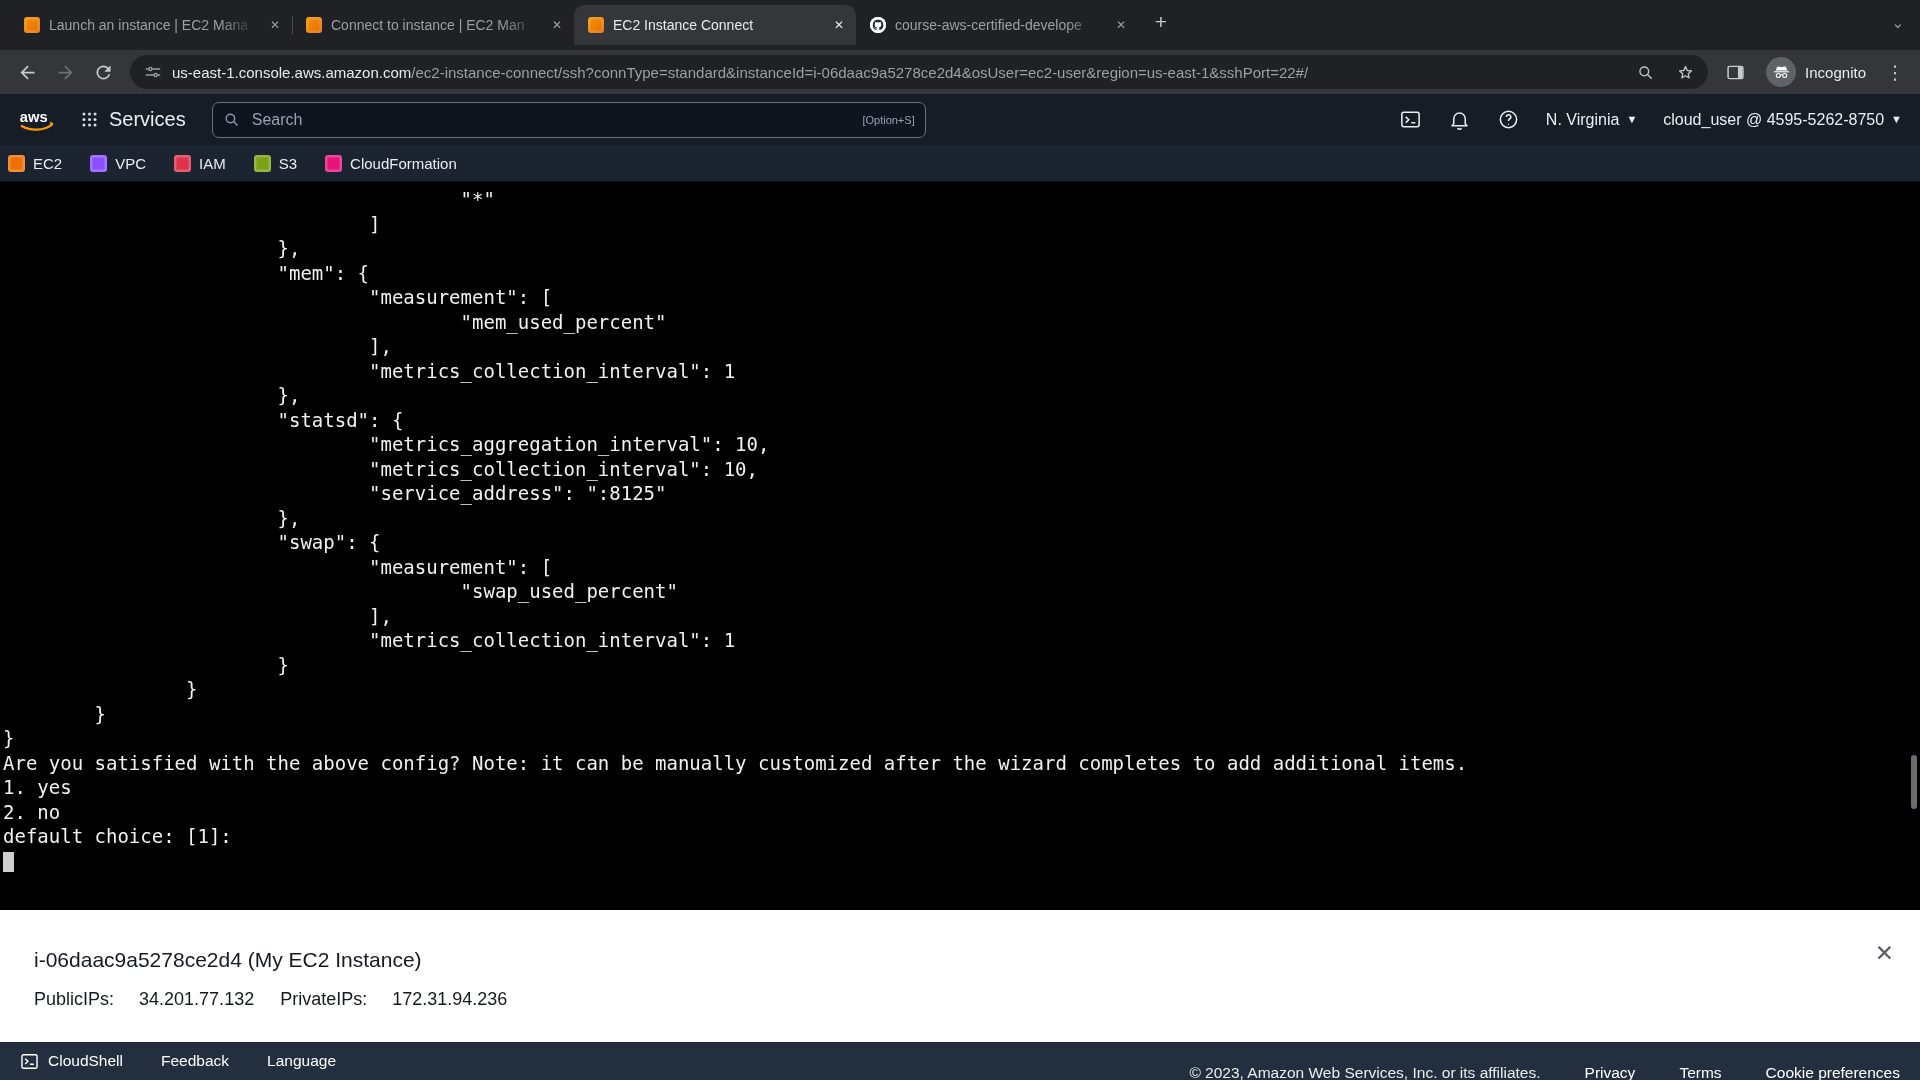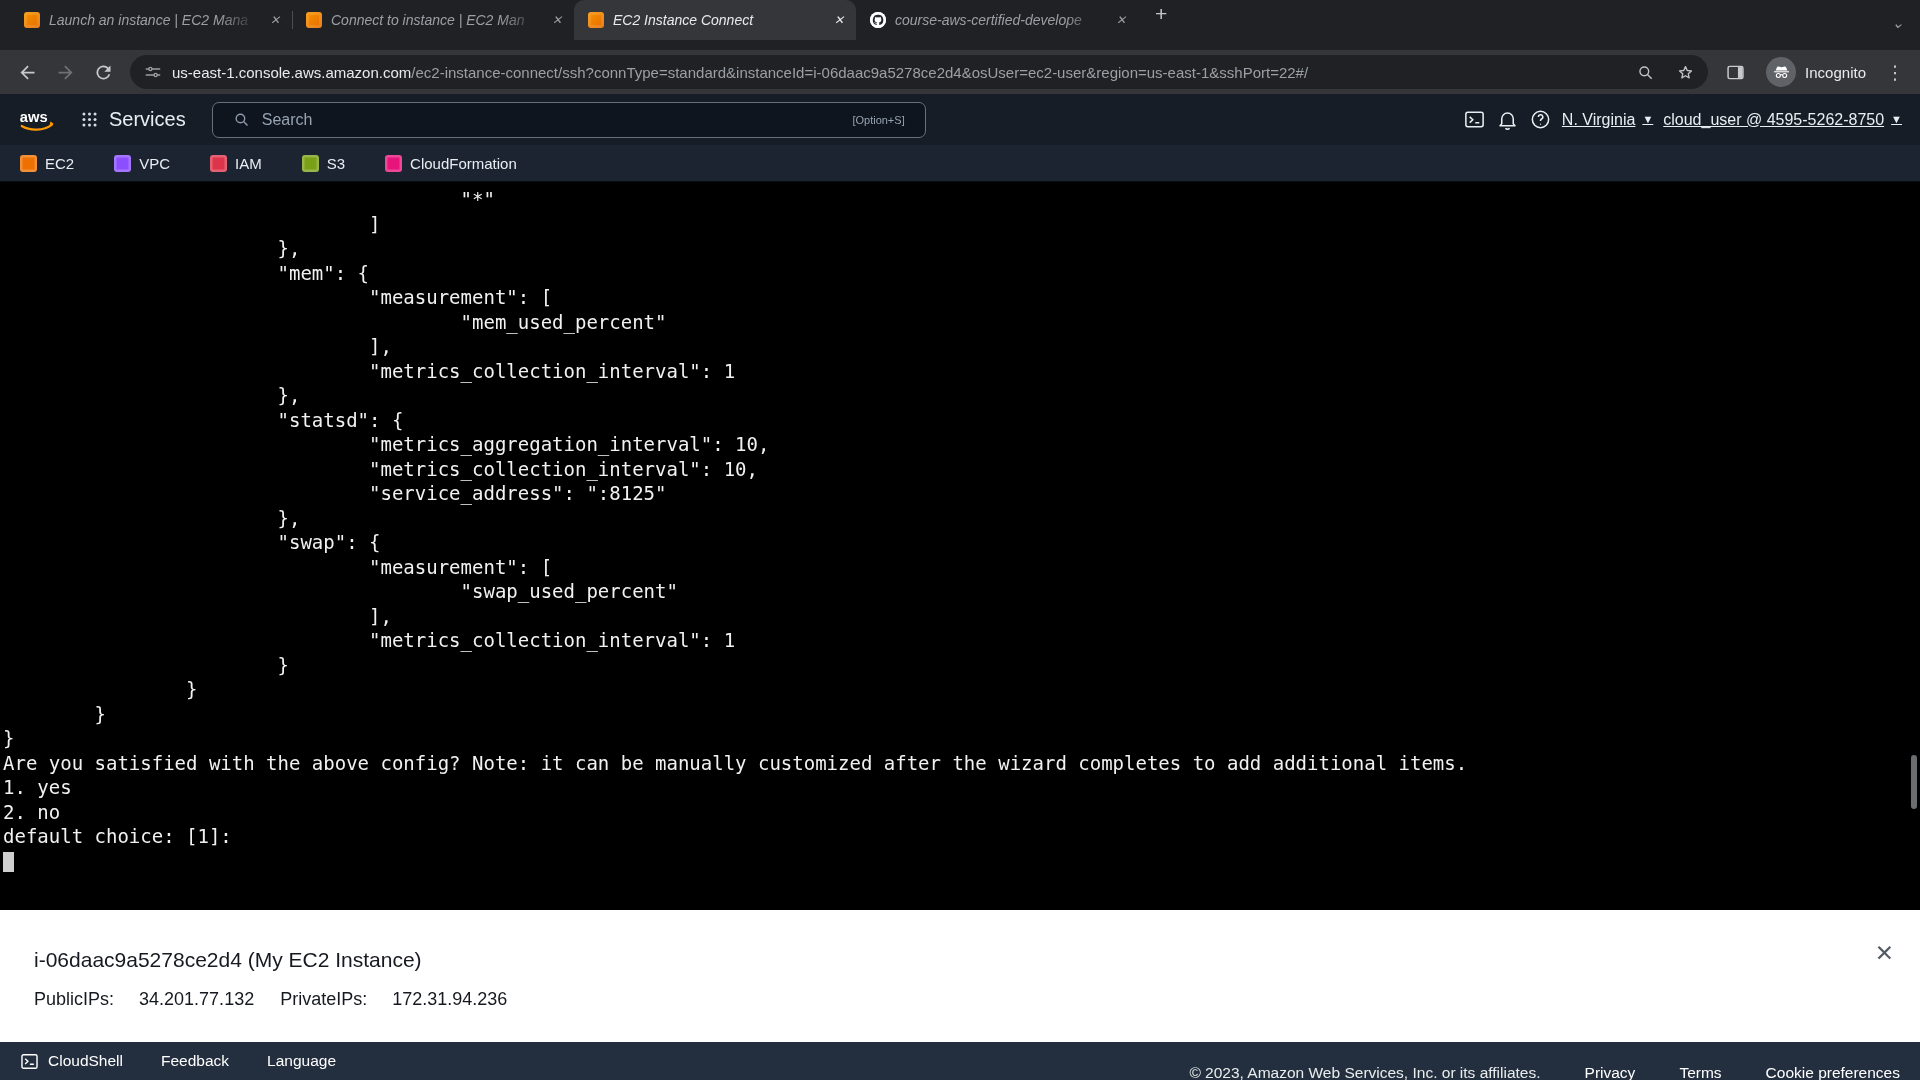--- a/index.html
+++ b/index.html
@@ -4,21 +4,21 @@
 <style>
   * { box-sizing: border-box; }
   html,body { margin:0; padding:0; }
   body {
     width:1920px; height:1080px; overflow:hidden;
     background:#000; font-family:"Liberation Sans", sans-serif;
   }
   .screen { width:1920px; height:1080px; display:flex; flex-direction:column; }
 
   
-  .tabstrip { height:50px; background:#202124; display:flex; align-items:flex-start; padding-left:10px; position:relative; flex:none;font-style:italic; }
+  .tabstrip { height:50px; background:#202124; display:flex; align-items:center; padding-left:10px; position:relative; flex:none; }
   .tabs { display:flex; align-items:flex-end; }
   .tab { width:282px; height:40px; display:flex; align-items:center; gap:9px; padding:0 8px 0 14px; color:#9aa0a6; font-size:14px; position:relative; }
   .tab.active { background:#35363a; color:#e8eaed; border-radius:10px 10px 0 0; }
   .tab:not(.active)+.tab:not(.active)::before { content:""; position:absolute; left:0; top:11px; bottom:11px; width:1px; background:#4a4d51; }
   .tab-title { flex:1; white-space:nowrap; overflow:hidden; -webkit-mask-image:linear-gradient(90deg,#000 82%,transparent); mask-image:linear-gradient(90deg,#000 82%,transparent); }
   .tab-close { flex:none; width:18px; height:18px; line-height:18px; text-align:center; border-radius:50%; font-size:12px; }
   .favicon { flex:none; width:16px; height:16px; border-radius:3px; }
   .favicon.ec2 { background:linear-gradient(140deg,#f79400 0%,#e66b00 100%); box-shadow:inset 0 0 0 3px rgba(255,255,255,.12); }
   .favicon.github { border-radius:50%; background:#fff; display:flex; align-items:center; justify-content:center; }
   .favicon.github svg { width:16px; height:16px; }
@@ -40,33 +40,33 @@
   .incog { display:flex; align-items:center; gap:9px; padding:0 10px; color:#e8eaed; font-size:15px; flex:none; }
   .incog-badge { width:30px; height:30px; border-radius:50%; background:#5f6368; display:flex; align-items:center; justify-content:center; }
   .incog-badge svg { width:19px; height:19px; }
   .menu-dots { font-size:19px; color:#c7cacd; width:30px; text-align:center; flex:none; }
 
   
   .awsbar { height:51px; background:#161d26; display:flex; align-items:center; padding:0 18px; gap:16px; color:#e9eef2; flex:none; }
   .aws-logo svg { width:46px; height:30px; display:block; }
   .hdr-btn { display:flex; align-items:center; gap:10px; font-size:20px; }
   .nine-dots svg { width:19px; height:19px; color:#d4dbe2; display:block; }
-  .aws-search { width:714px; height:36px; border:1px solid #687078; border-radius:7px; background:#0e151e; display:flex; align-items:center; padding:0 20px; gap:10px; margin-left:10px; }
+  .aws-search { width:714px; height:36px; border:1px solid #687078; border-radius:7px; background:#0e151e; display:flex; align-items:center; padding:0 10px; gap:10px; margin-left:10px; }
   .aws-search svg { width:17px; height:17px; color:#8d99a8; flex:none; }
   .aws-search input { flex:1; min-width:0; background:transparent; border:0; outline:0; color:#e9eef2; font-size:16px; font-family:inherit; }
   .aws-search input::placeholder { color:#97a3b1; }
   .search-shortcut { color:#97a3b1; font-size:11px; flex:none; }
-  .aws-right { margin-left:auto; display:flex; align-items:center; gap:10px;text-decoration:underline; }
+  .aws-right { margin-left:auto; display:flex; align-items:center; gap:26px; }
   .hdr-icon { color:#e9eef2; display:flex; }
   .hdr-icon svg { width:23px; height:23px; }
   .region, .account { display:flex; align-items:center; gap:7px; font-size:16px; white-space:nowrap; }
   .caret { font-size:11px; line-height:1; }
 
   
-  .favbar { height:37px; background:#1b2430; border-bottom:1px solid #060b12; display:flex; align-items:center; padding:0 20px; gap:40px; font-size:15px; color:#e9eef2; flex:none; }
+  .favbar { height:37px; background:#1b2430; border-bottom:1px solid #060b12; display:flex; align-items:center; padding:0 8px; gap:28px; font-size:15px; color:#e9eef2; flex:none; }
   .fav { display:flex; align-items:center; gap:8px; }
   .fav-icon { width:17px; height:17px; border-radius:3px; box-shadow:inset 0 0 0 2.5px rgba(255,255,255,.22); }
 
   
   .terminal { flex:1; background:#000; position:relative; overflow:hidden; }
   .terminal pre { margin:0; padding:5px 0 0 3px; font-family:"DejaVu Sans Mono","Liberation Mono",monospace; font-size:19px; line-height:24.5px; color:#f1f1f1; }
   .cursor { display:block; width:11px; height:20px; background:#cfcfcf; margin:3px 0 0 3px; }
   .scroll-thumb { position:absolute; right:3px; top:573px; width:6px; height:54px; border-radius:3px; background:#6b6e71; }
 
   

